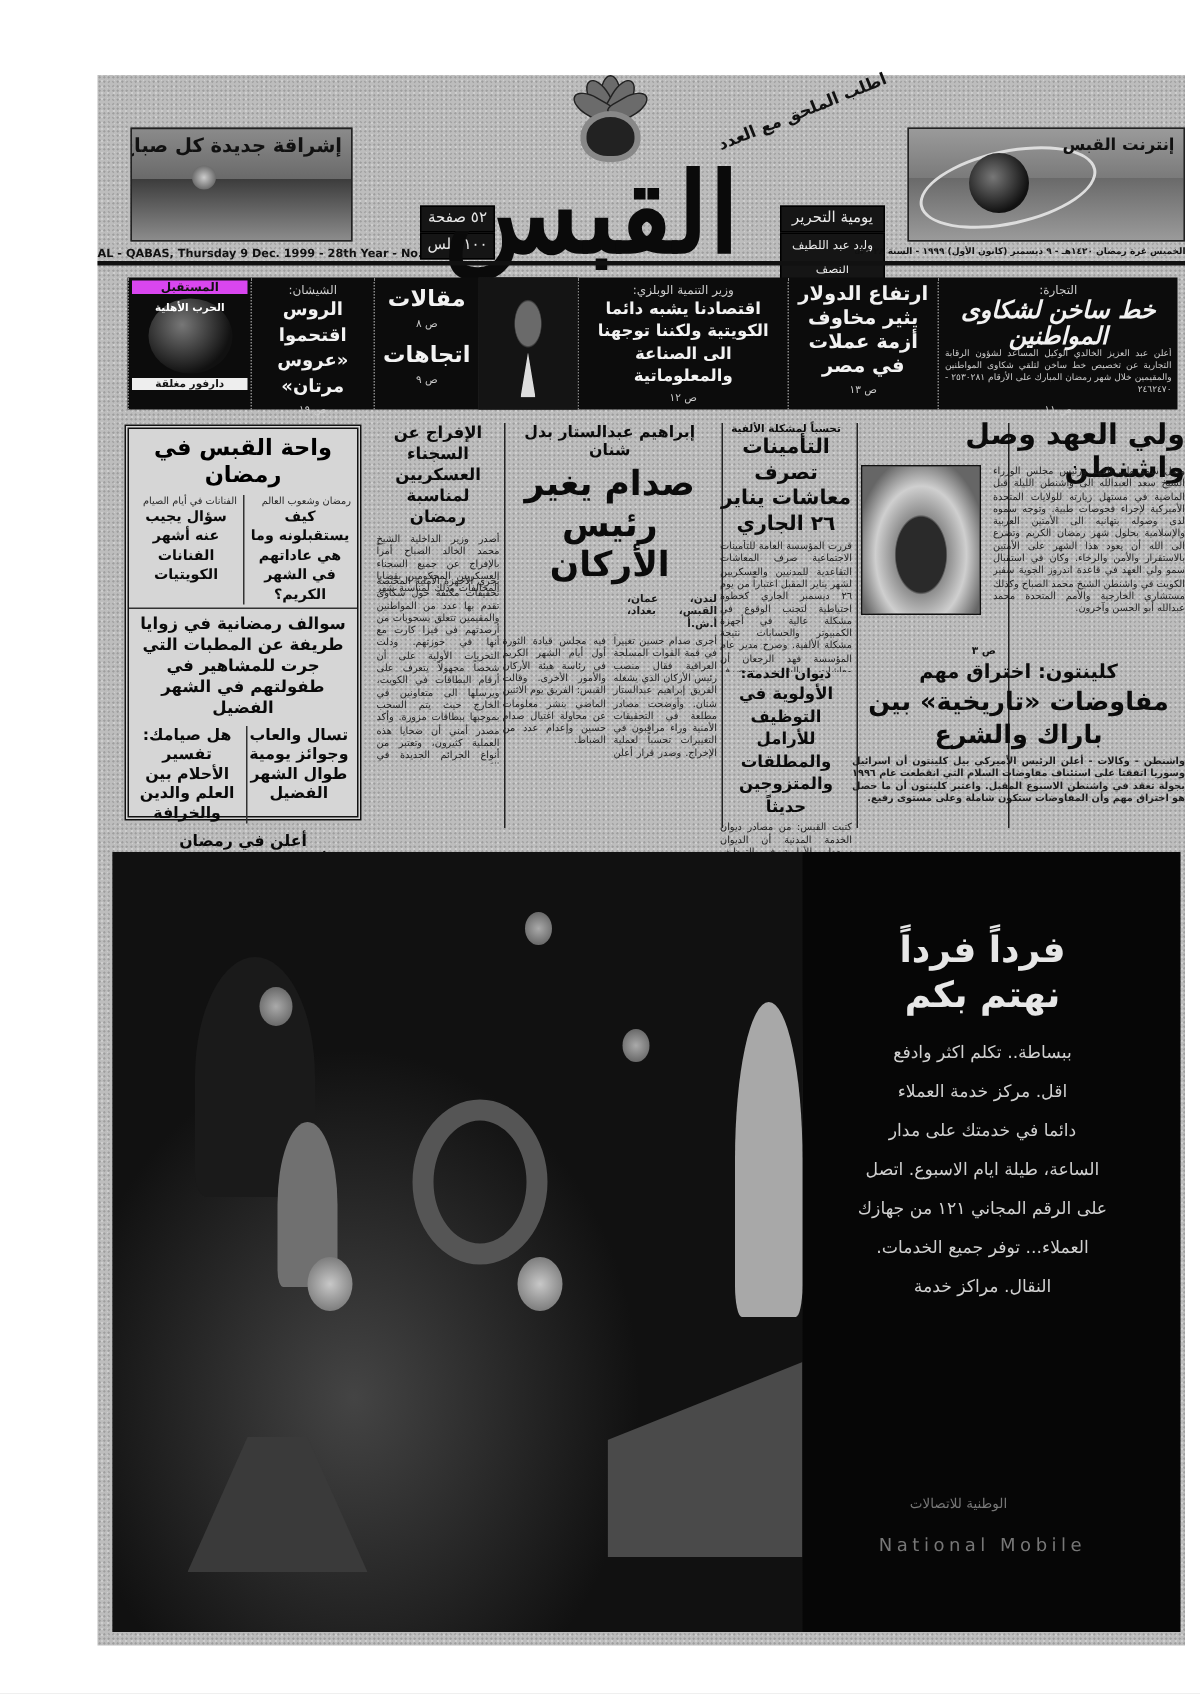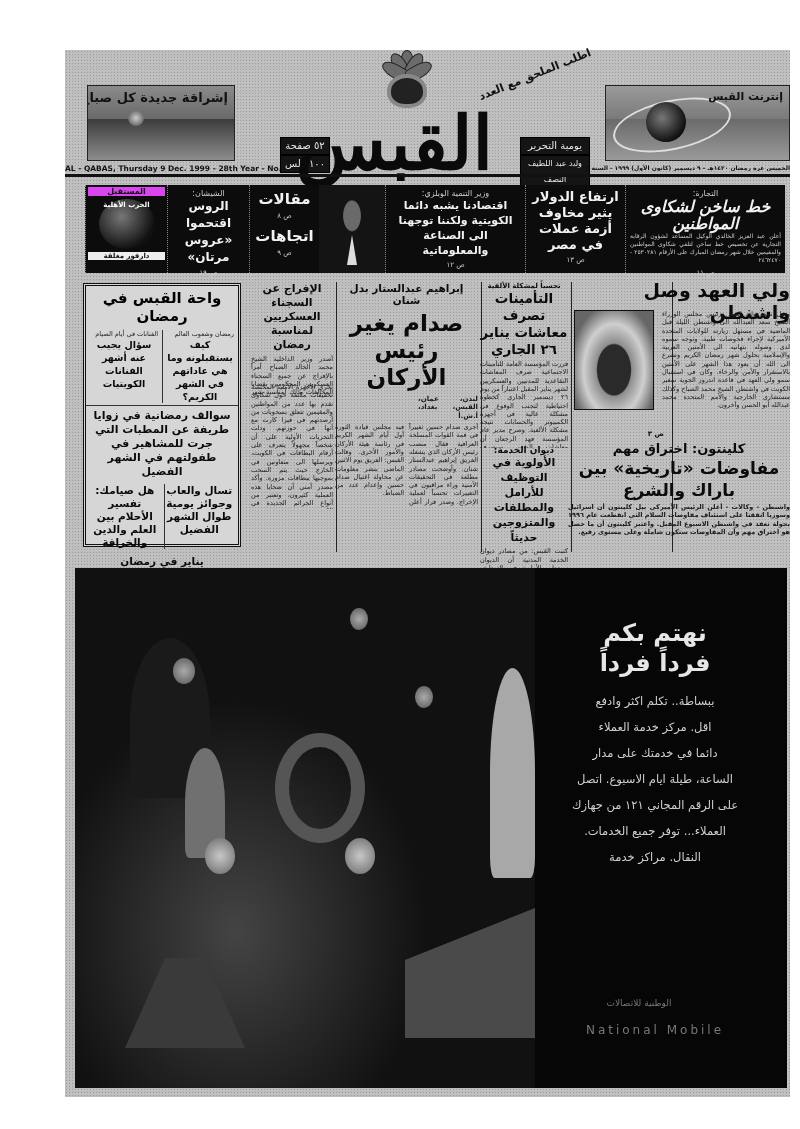--- a/index.html
+++ b/index.html
@@ -199,43 +199,43 @@
       <div style="flex:1;">
         <div class="r-small">الفنانات في أيام الصيام</div>
         <div class="r-head" style="font-size:9.5px;">سؤال يجيب عنه أشهر الفنانات الكويتيات</div>
       </div>
     </div>
     <div class="r-head" style="padding:3px 4px; font-size:11px; line-height:14px;">سوالف رمضانية في زوايا طريفة عن المطبات التي جرت للمشاهير في طفولتهم في الشهر الفضيل</div>
     <div style="display:flex; gap:4px; padding:2px 4px;">
       <div style="flex:1; border-left:1px solid #333;" class="r-head">تسال والعاب وجوائز يومية طوال الشهر الفضيل</div>
       <div style="flex:1;" class="r-head">هل صيامك: تفسير الأحلام بين العلم والدين والخرافة</div>
     </div>
-    <div class="r-head" style="margin-top:4px;">يناير في رمضان</div>
+    <div class="r-head" style="margin-top:4px;">أعلن في رمضان</div>
     <div class="r-head" style="font-size:10px;"><span>● </span><span>أطعمة تساعد على الصوم</span></div>
     <div class="r-head" style="font-size:10px;"><span>● </span><span>متى يفطر المريض ومتى يصوم؟</span></div>
     <div class="r-head" style="font-size:8px;">ص ٢٢ - ٢٩</div>
   </div>
 
   <div class="abs ad" style="left:10px; top:518px; width:712px; height:520px;">
     <div class="ad-photo" style="left:0; top:0; width:460px; height:520px;">
       <div class="figure" style="left:55px; top:70px; width:80px; height:160px; background:#1a1a1a;"></div>
       <div class="face" style="left:98px; top:90px; width:22px; height:26px;"></div>
       <div class="figure" style="left:110px; top:180px; width:40px; height:110px; background:#707070;"></div>
       <div class="face" style="left:275px; top:40px; width:18px; height:22px;"></div>
       <div class="face" style="left:340px; top:118px; width:18px; height:22px;"></div>
       <div class="figure" style="left:415px; top:100px; width:45px; height:210px; background:#a8a8a8;"></div>
       <div class="face" style="left:130px; top:270px; width:30px; height:36px; background: radial-gradient(circle,#c8c8c8,#666);"></div>
       <div class="face" style="left:270px; top:270px; width:30px; height:36px; background: radial-gradient(circle,#c8c8c8,#666);"></div>
       <div style="position:absolute; left:200px; top:165px; width:90px; height:110px; border:14px solid #555; border-radius:50%;"></div>
       <div style="position:absolute; left:50px; top:390px; width:200px; height:90px; background:#3a3a3a; clip-path: polygon(20% 0, 40% 0, 60% 100%, 0 100%);"></div>
       <div style="position:absolute; left:330px; top:340px; width:130px; height:130px; background:#4a4a4a; clip-path: polygon(0 40%, 100% 0, 100% 100%, 0 100%);"></div>
     </div>
     <div class="abs" style="left:460px; top:50px; width:240px;">
+      <div class="ad-head">فرداً فرداً</div>
       <div class="ad-head">نهتم بكم</div>
-      <div class="ad-head">فرداً فرداً</div>
       <div class="ad-body" style="margin-top:10px;">ببساطة.. تكلم اكثر وادفع</div>
       <div class="ad-body">اقل. مركز خدمة العملاء</div>
       <div class="ad-body">دائما في خدمتك على مدار</div>
       <div class="ad-body">الساعة، طيلة ايام الاسبوع. اتصل</div>
       <div class="ad-body">على الرقم المجاني ١٢١ من جهازك</div>
       <div class="ad-body">العملاء... توفر جميع الخدمات.</div>
       <div class="ad-body">النقال. مراكز خدمة</div>
     </div>
     <div class="abs ad-foot" style="left:444px; top:430px; width:240px;">الوطنية للاتصالات</div>
     <div class="abs ad-foot" style="left:460px; top:455px; width:240px; direction:ltr; font-size:12px; letter-spacing:3px;">National Mobile</div>

